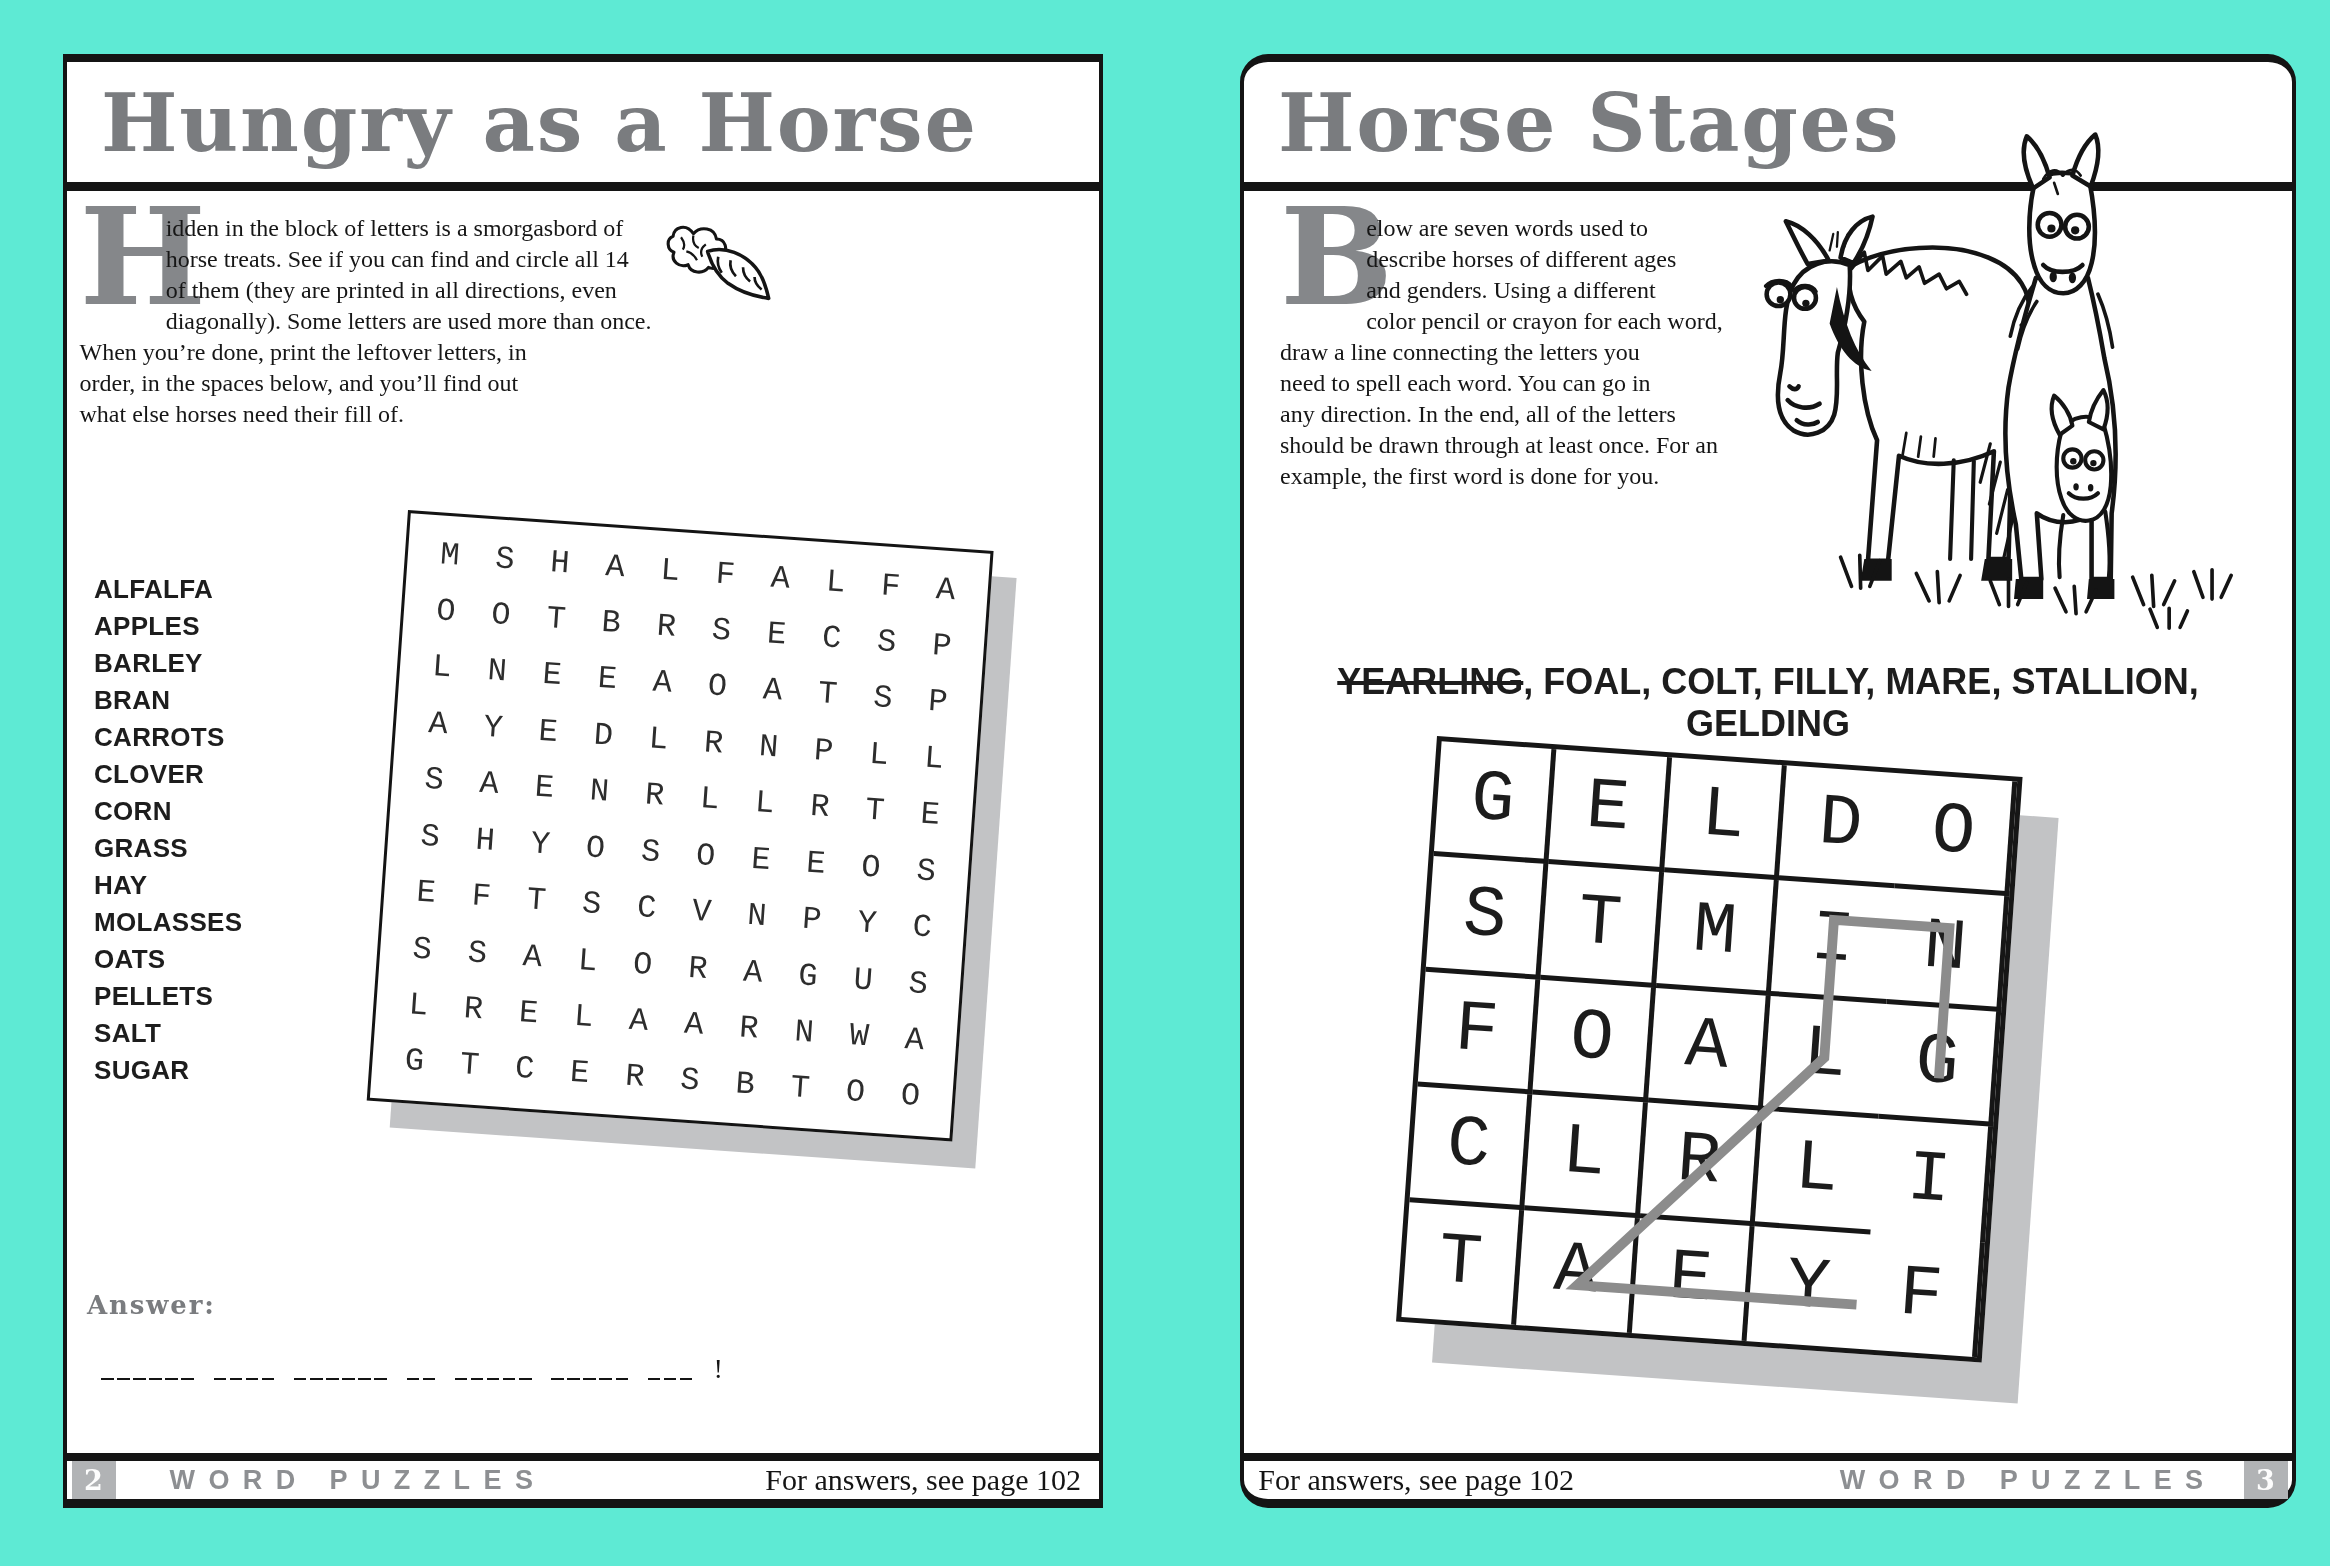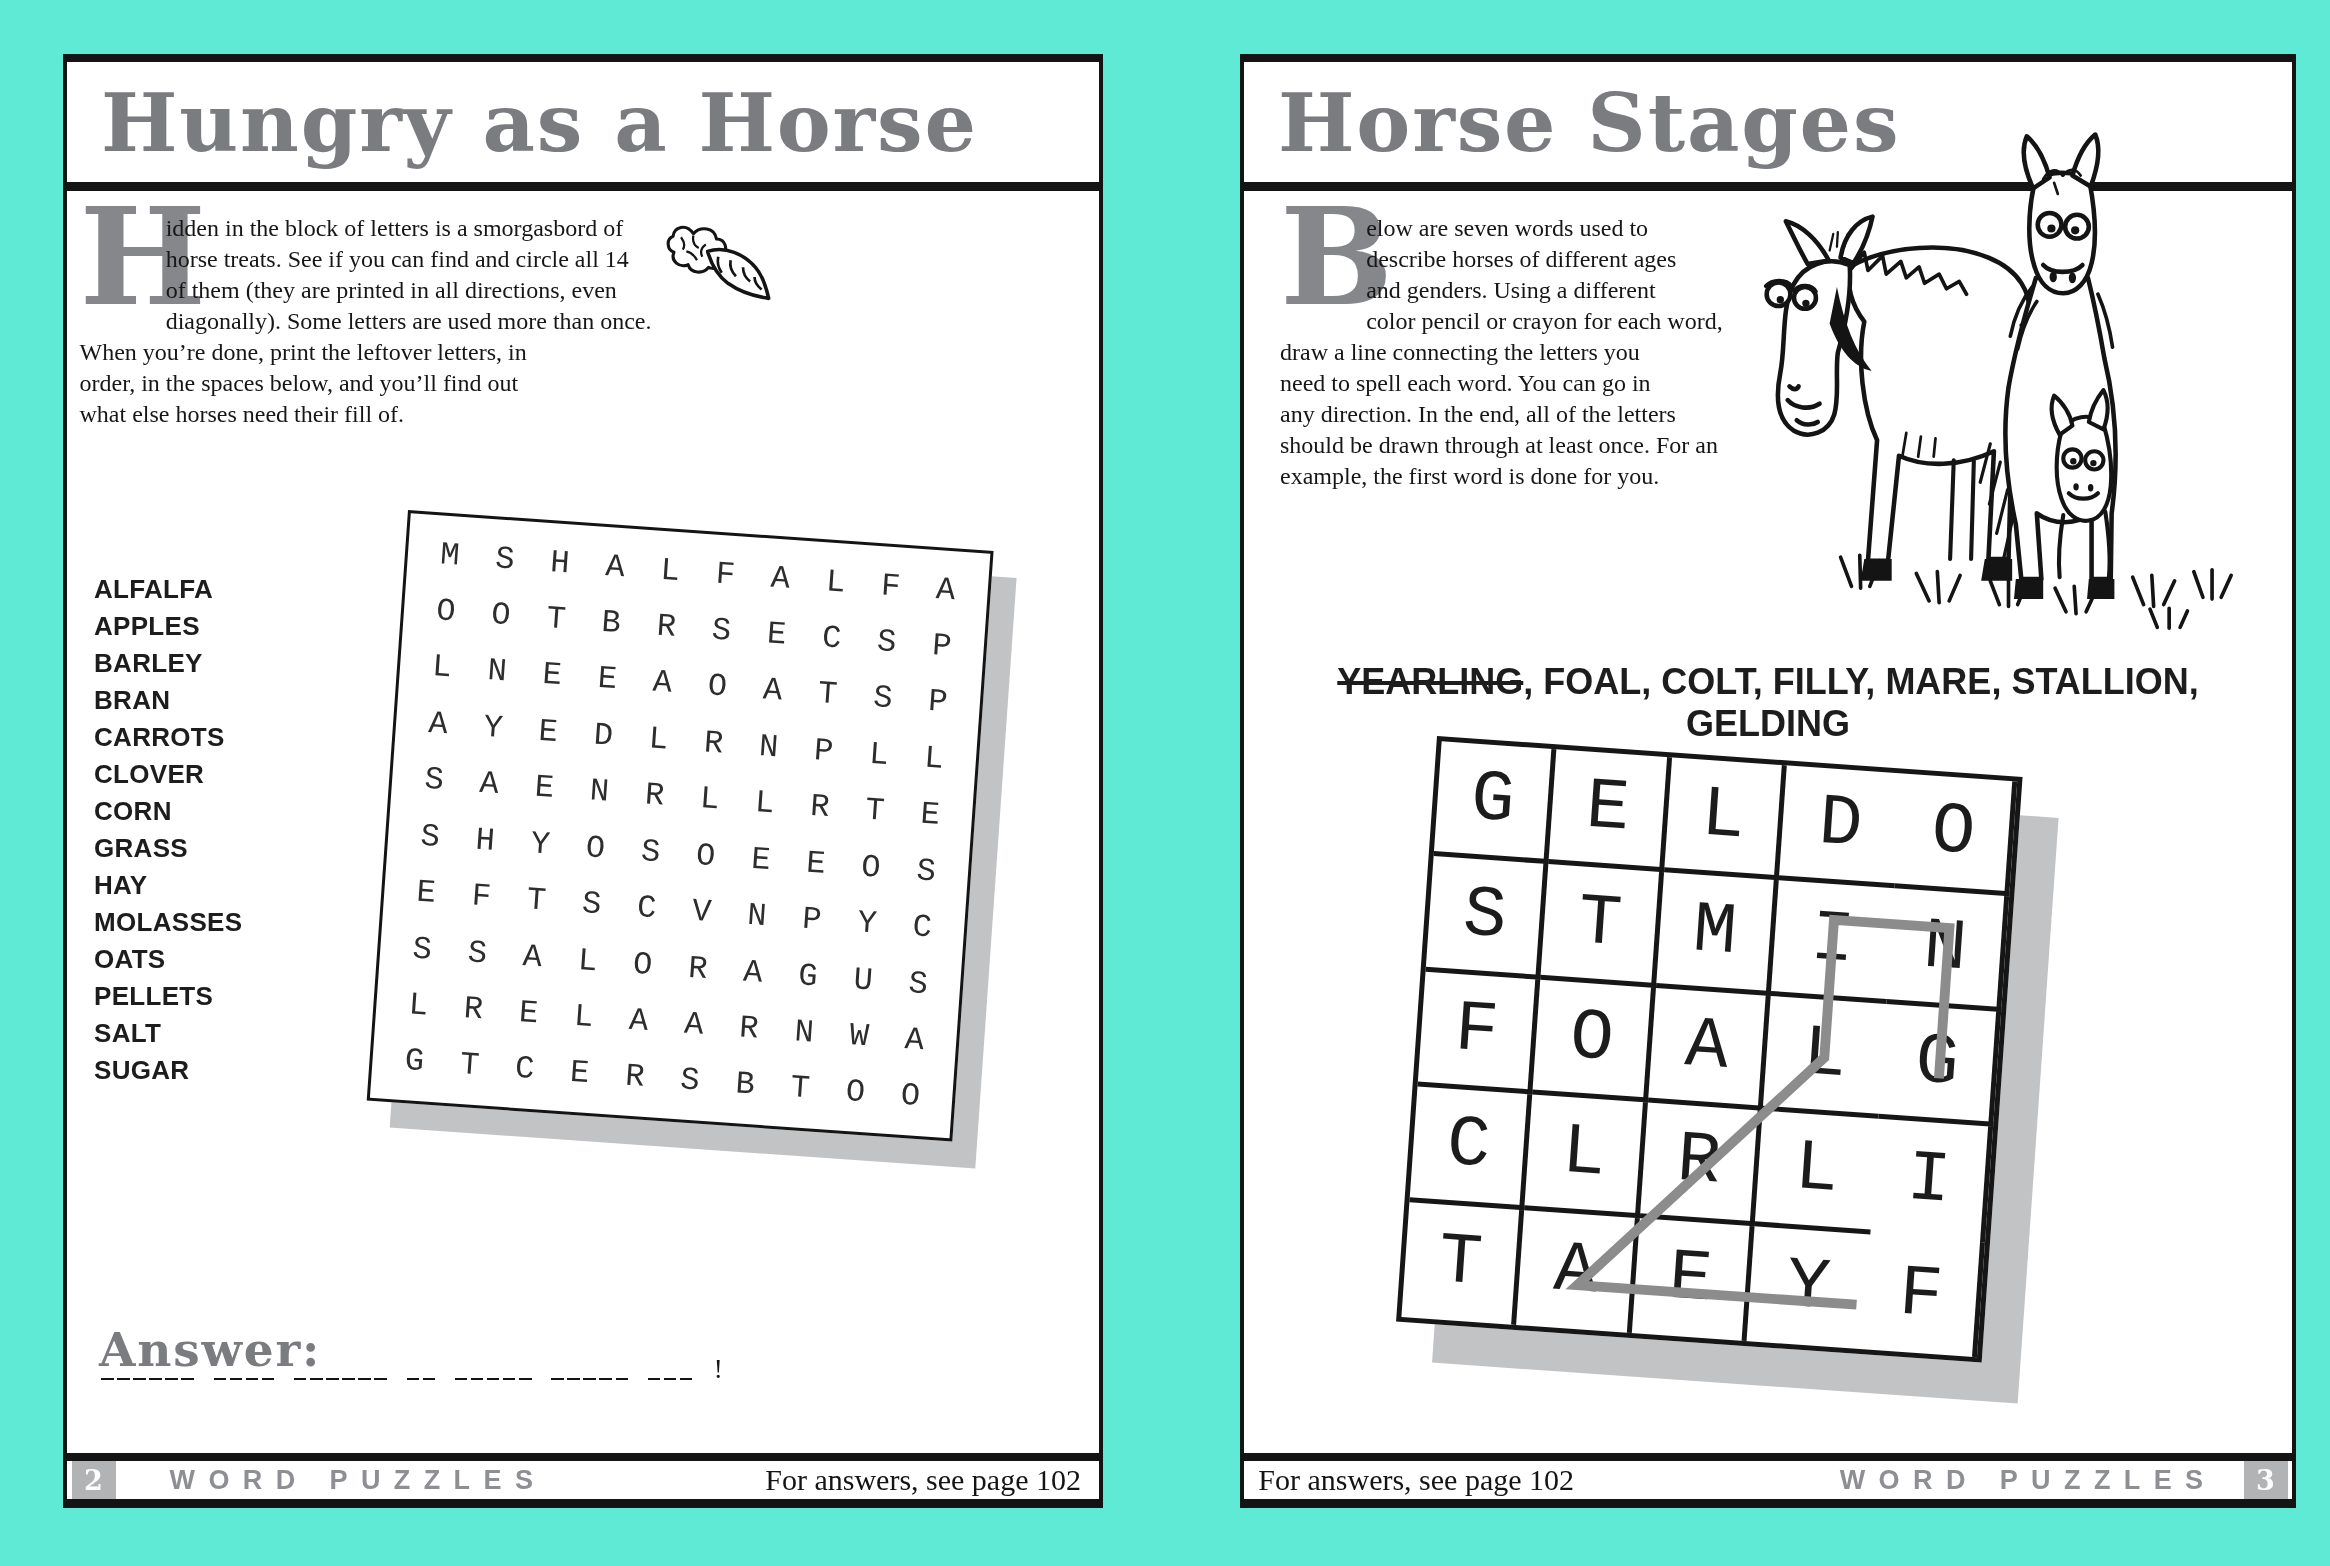--- a/index.html
+++ b/index.html
@@ -1,21 +1,21 @@
 <!DOCTYPE html>
 <html style="font-size:14.3px"><head>
 <meta charset="utf-8">
 <style>
   html,body{margin:0;padding:0;background:#fff;}
   #canvas{position:relative;width:2330px;height:1567px;background:#5eead4;overflow:hidden;
           font-family:"Liberation Serif",serif;color:#161616;}
   .page{position:absolute;top:54px;height:1454px;background:#fff;border:4.5px solid #141414;
         border-top-width:8px;border-bottom-width:9px;box-sizing:border-box;display:flex;flex-direction:column;}
   #left-page{left:63px;width:1040px;}
-  #right-page{left:1240px;width:1056px;}
+  #right-page{left:1240px;width:1056px;border-radius:28px;}
   .title-bar{height:120px;border-bottom:9px solid #141414;display:flex;align-items:center;padding-left:34px;flex:0 0 auto;}
   .page-title{font-family:"DejaVu Serif",serif;font-weight:bold;font-size:81px;color:#7a7c7f;letter-spacing:1.8px;margin:0;line-height:1;}
   .content{position:relative;flex:1 1 auto;}
   
   .intro{position:absolute;font-size:24px;line-height:31px;color:#161616;}
   #left-page .intro{left:12.5px;top:21.5px;width:663px;}
   #right-page .intro{left:36px;top:21.5px;width:448px;}
   .intro-text{white-space:pre-line;}
   .dropcap{float:left;width:79px;height:90px;font-family:"DejaVu Serif",serif;font-weight:bold;
            font-size:134px;line-height:79px;color:#85878a;margin:5.4px 7.2px 0 0;text-align:center;overflow:visible;}
@@ -26,22 +26,22 @@
   .ws-wrap{position:absolute;left:341px;top:319px;width:690px;height:690px;}
   .ws-shadow{position:absolute;left:23px;top:27px;width:587px;height:592px;background:#c2c3c5;
              transform:rotate(4deg);transform-origin:top left;}
   .ws-grid{position:absolute;left:0;top:0;width:587px;height:592px;background:#fff;border:3.6px solid #141414;
            box-sizing:border-box;transform:rotate(4deg);transform-origin:top left;
            display:grid;grid-template-columns:repeat(10,1fr);grid-template-rows:repeat(10,1fr);
            padding:10.8px 14.3px;}
   .ws-cell{display:flex;align-items:center;justify-content:center;font-family:"Liberation Mono",monospace;
            font-size:32px;color:#2d2d2d;}
   
-  .answer-label{position:absolute;left:32px;top:1099px;font-family:"DejaVu Serif",serif;font-weight:bold;
-                font-size:47px;color:#7a7c7f;letter-spacing:1.8px;margin-top:32px;}
+  .answer-label{position:absolute;left:20px;top:1099px;font-family:"DejaVu Serif",serif;font-weight:bold;
+                font-size:26px;color:#7a7c7f;letter-spacing:1.8px;}
   .answer-line{position:absolute;left:34px;top:1165px;display:flex;align-items:flex-end;}
   .blank-group{display:inline-flex;margin-right:16px;}
   .blank-dash{display:inline-block;width:12.5px;height:2.7px;background:#141414;margin-right:3.6px;margin-bottom:2.7px;}
   .answer-punct{font-size:27px;color:#141414;margin-left:1.8px;line-height:1;}
   
   .words-line{position:absolute;left:0;right:0;top:470px;text-align:center;
               font-family:"Liberation Sans",sans-serif;font-weight:bold;font-size:36px;color:#1d1d1d;padding:0 36px;}
   .struck{text-decoration:line-through;text-decoration-thickness:3.6px;}
   
   .vg-wrap{position:absolute;left:193px;top:545px;width:708px;height:708px;}

